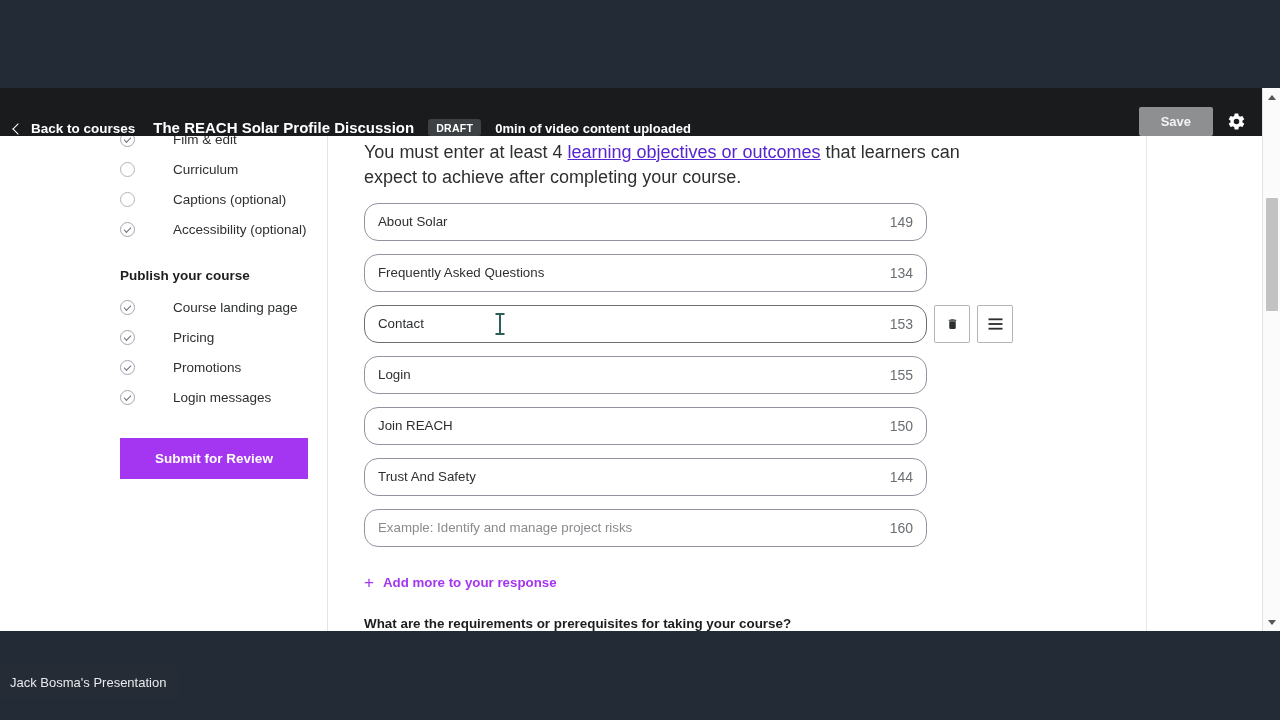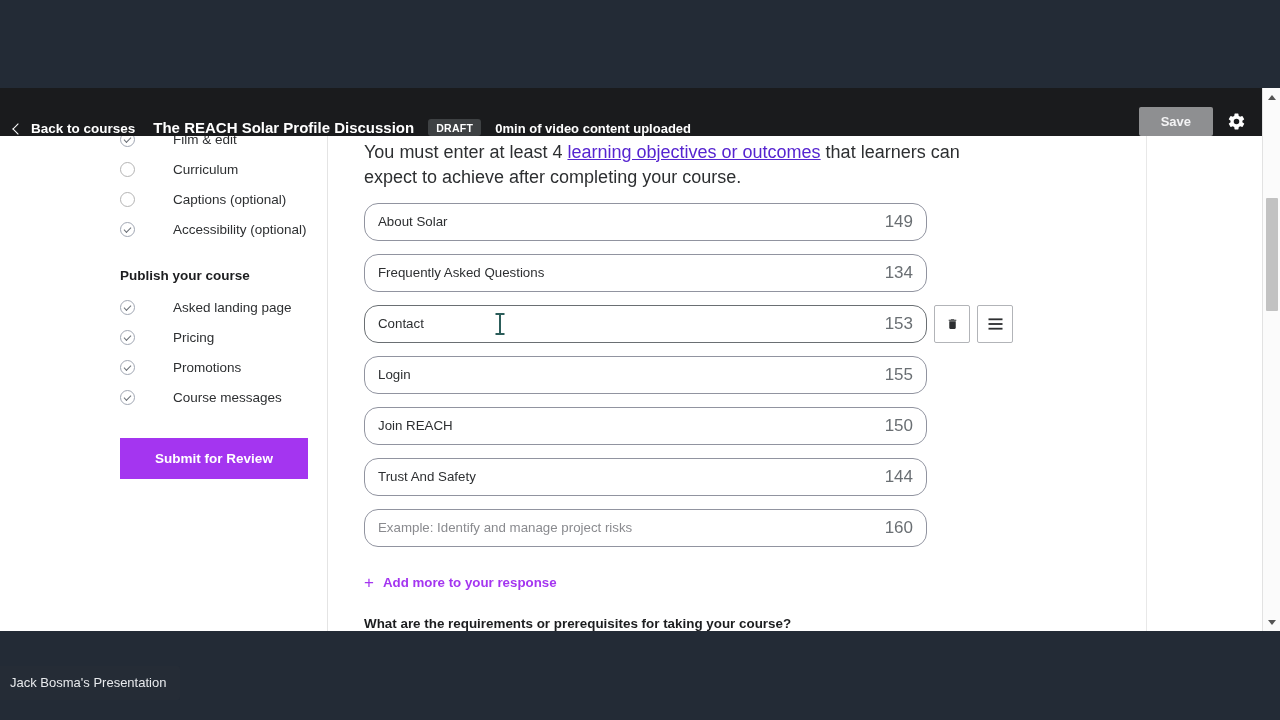--- a/index.html
+++ b/index.html
@@ -218,21 +218,21 @@
   }
   .resp-field .val {
     font-size: 13.3px;
     color: #2d2f31;
     flex: 1 1 auto;
     white-space: nowrap;
     overflow: hidden;
   }
   .resp-field .val.placeholder { color: #8a8b8f; }
   .resp-field .count {
-    font-size: 17px;
+    font-size: 14px;
     color: #6a6f73;
     margin-left: auto;
     padding-left: 10px;
   }
   .resp-field.active { border-color: #6a6f73; }
 
   .caret-icon {
     position: absolute;
     left: 130px;
     top: 7px;
@@ -373,33 +373,33 @@
             </li>
             <li class="nav-item">
               <span class="circle checked"></span>
               <span class="nav-label">Accessibility (optional)</span>
             </li>
           </ul>
         <div class="section-heading">Publish your course</div>
         <ul class="nav-list" id="nav-publish">
             <li class="nav-item">
               <span class="circle checked"></span>
-              <span class="nav-label">Asked landing page</span>
+              <span class="nav-label">Course landing page</span>
             </li>
             <li class="nav-item">
               <span class="circle checked"></span>
               <span class="nav-label">Pricing</span>
             </li>
             <li class="nav-item">
               <span class="circle checked"></span>
               <span class="nav-label">Promotions</span>
             </li>
             <li class="nav-item">
               <span class="circle checked"></span>
-              <span class="nav-label">Course messages</span>
+              <span class="nav-label">Login messages</span>
             </li>
           </ul>
         <button id="submit-button">Submit for Review</button>
       </div>
 
       <div id="main-col">
         <div id="main-card">
 
           <p id="intro-text">
             <span>You must enter at least 4 </span><a href="#">learning objectives or outcomes</a><span> that learners can expect to achieve after completing your course.</span>

